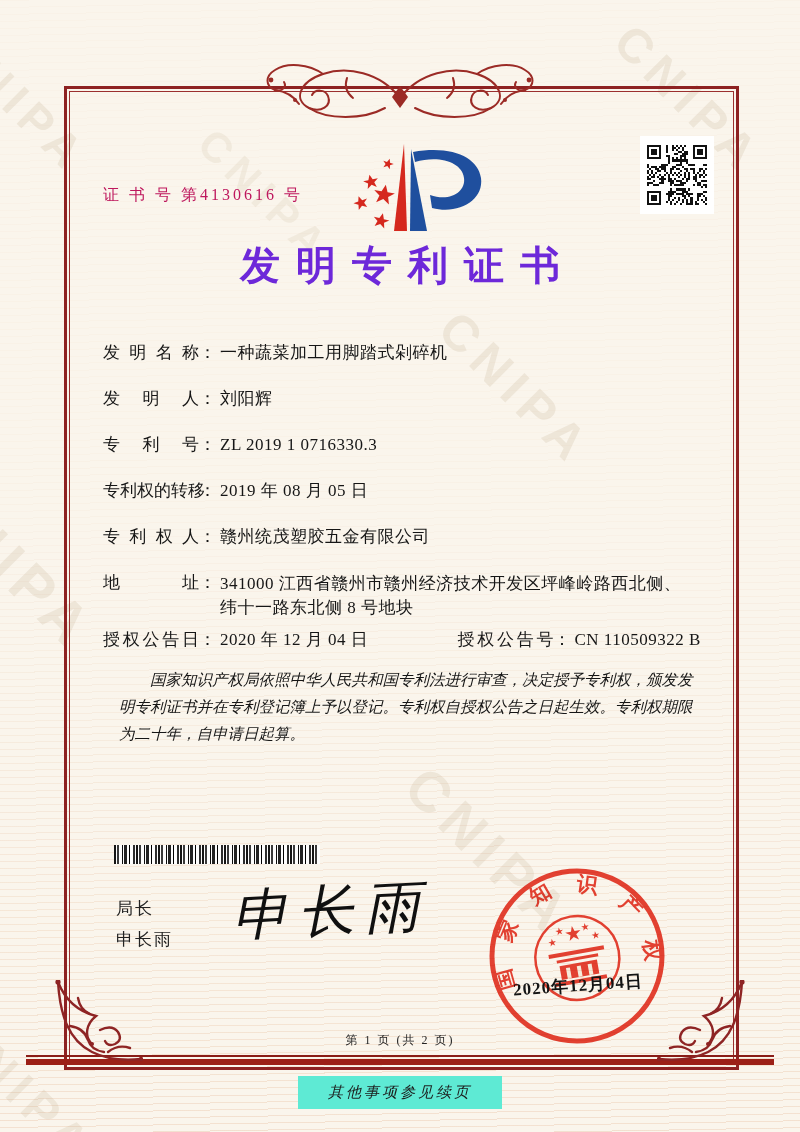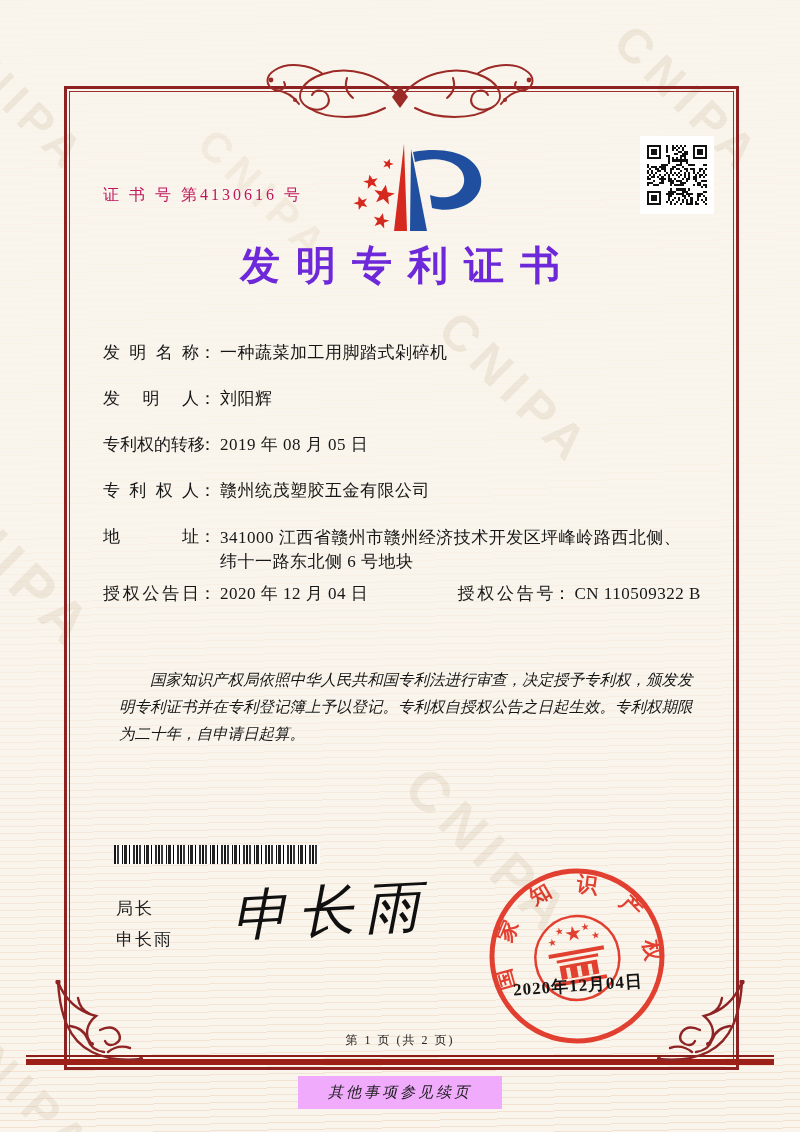--- a/index.html
+++ b/index.html
@@ -59,21 +59,21 @@
       font-size:17px;font-weight:bold;color:#141414;letter-spacing:1px;transform:rotate(-4deg);z-index:5;}
   .page-no{position:absolute;left:0;top:1032px;width:100%;text-align:center;font-size:12px;
       color:#232323;letter-spacing:2px;}
   .band{position:absolute;left:26px;top:1055px;width:748px;height:11px;
       background:linear-gradient(#8a1d17 0 2px, rgba(0,0,0,0) 2px 4px, #9c2017 4px 10px, rgba(0,0,0,0) 10px);}
   .corner{position:absolute;width:95px;height:95px;z-index:3;}
   .corner.left{left:48px;top:980px;}
   .corner.right{left:657px;top:980px;transform:scaleX(-1);}
   .top-ornament{position:absolute;left:235px;top:56px;width:330px;height:82px;z-index:3;}
   .contbox{position:absolute;left:50%;top:1076px;transform:translateX(-50%);
-      background:#f0abfc;padding:7px 30px;font-size:15px;letter-spacing:3px;color:#1c1c1c;
+      background:#5eead4;padding:7px 30px;font-size:15px;letter-spacing:3px;color:#1c1c1c;
       font-style:italic;white-space:nowrap;}
 </style>
 </head>
 <body>
 
 <div class="page">
 
   <div class="waves"></div>
 
   <div class="wm" style="left:-28px;top:18px;font-size:46px;">CNIPA</div>
@@ -165,27 +165,30 @@
   <div class="title">发明专利证书</div>
 
   <div class="fields">
     <div class="frow">
       <span class="flabel">发明名称</span><span class="fcolon">：</span><span class="fvalue">一种蔬菜加工用脚踏式剁碎机</span>
     </div>
     <div class="frow">
       <span class="flabel">发明人</span><span class="fcolon">：</span><span class="fvalue">刘阳辉</span>
     </div>
     <div class="frow">
+      <span class="flabel">专利号</span><span class="fcolon">：</span><span class="fvalue">ZL 2019 1 0716330.3</span>
+    </div>
+    <div class="frow">
       <span class="flabel">专利权的转移</span><span class="fcolon">：</span><span class="fvalue">2019 年 08 月 05 日</span>
     </div>
     <div class="frow">
       <span class="flabel">专利权人</span><span class="fcolon">：</span><span class="fvalue">赣州统茂塑胶五金有限公司</span>
     </div>
     <div class="frow addr">
-      <span class="flabel">地址</span><span class="fcolon">：</span><span class="fvalue wrap">341000  江西省赣州市赣州经济技术开发区坪峰岭路西北侧、纬十一路东北侧 6 号地块</span>
+      <span class="flabel">地址</span><span class="fcolon">：</span><span class="fvalue wrap">341000  江西省赣州市赣州经济技术开发区坪峰岭路西北侧、纬十一路东北侧 8 号地块</span>
     </div>
     <div class="frow">
       <span class="flabel">授权公告日</span><span class="fcolon">：</span><span class="fvalue">2020 年 12 月 04 日</span>
       <span class="pair2">
         <span class="flabel">授权公告号</span><span class="fcolon">：</span><span class="fvalue">CN 110509322 B</span>
       </span>
     </div>
   </div>
 
   <div class="bodytext">

